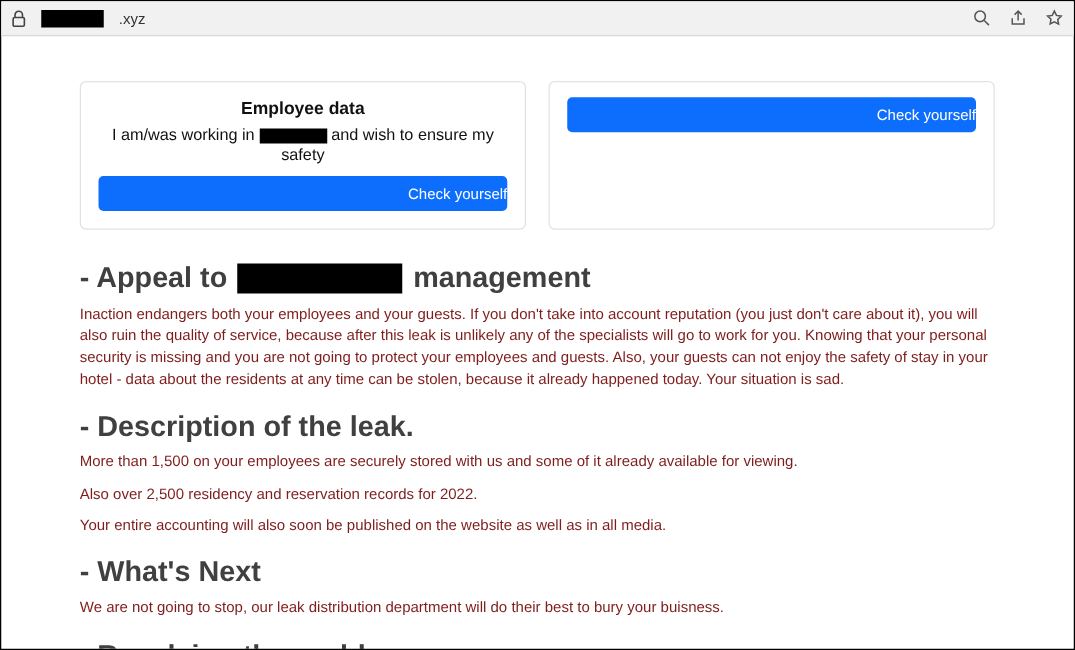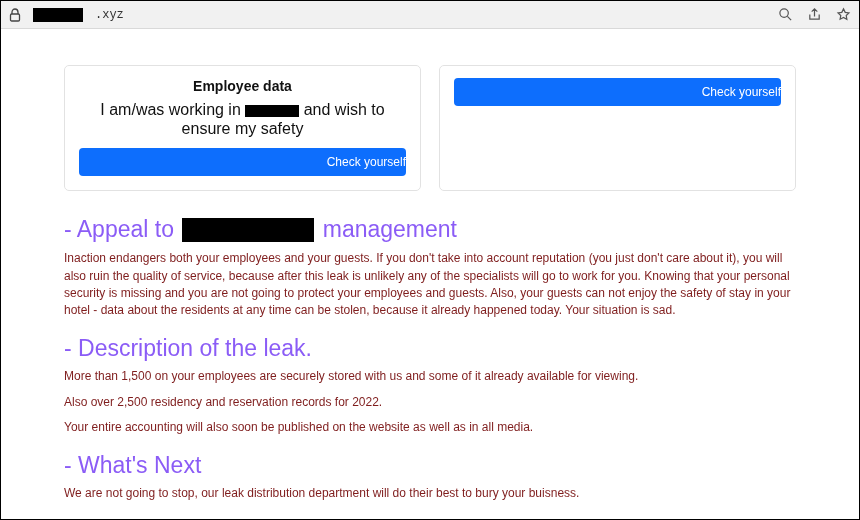--- a/index.html
+++ b/index.html
@@ -9,57 +9,57 @@
   .addr-bar {
     height: 28px;
     background: #f1f1f1;
     border-bottom: 1px solid #d9d9d9;
     display: flex;
     align-items: center;
     padding: 0 8px;
     font-size: 12px;
     color: #333;
   }
-  .addr-left { display: flex; align-items: flex-end; gap: 12px; font-family: Liberation Mono, monospace; }
+  .addr-left { display: flex; align-items: flex-end; gap: 12px; }
   .lock-svg { width: 12px; height: 14px; display: block; }
   .redact-inline { background: #000; height: 14px; display: inline-block; }
   .addr-right { margin-left: auto; display: flex; gap: 14px; color: #555; }
   .addr-right svg { width: 15px; height: 15px; display: block; }
 
   .page { flex: 1; overflow: auto; padding: 36px 0 18px 0; border-radius: 25px; }
   .content { width: 732px; margin: 0 auto; }
 
   .cards { display: flex; gap: 18px; margin-bottom: 24px; }
   .card {
     flex: 1;
     border: 1px solid #e2e2e2;
     border-radius: 5px;
     padding: 12px 14px 14px 14px;
   }
   .card-title { font-weight: 700; font-size: 14px; text-align: center; margin-bottom: 6px; color: #111; }
-  .card-desc { font-size: 16px; color: #111; text-align: center; margin-bottom: 10px; line-height: 1.2; }
+  .card-desc { font-size: 13px; color: #111; text-align: center; margin-bottom: 10px; line-height: 1.2; }
   .card-desc .redact-inline { vertical-align: middle; }
   .btn {
     display: block;
     width: 100%;
     background: #0d6efd;
     color: #fff;
     font-size: 12px;
     text-align: right;
     padding: 7px 0;
     border-radius: 4px;
     border: none;
     cursor: pointer;
   }
 
   h2 {
     font-size: 23px;
-    font-weight: 400;
+    font-weight: 700;
     margin: 14px 0 6px 0;
-    color: #8b5cf6;
+    color: #404040;
     line-height: 1.25;
   }
   .h-redact { background: #000; display: inline-block; width: 132px; height: 24px; vertical-align: text-bottom; margin: 0 2px; }
   p.body { font-size: 12px; color: #7f1d1d; line-height: 1.45; margin-bottom: 8px; }
 </style>
 </head>
 <body>
 
 <div class="frame">
 

